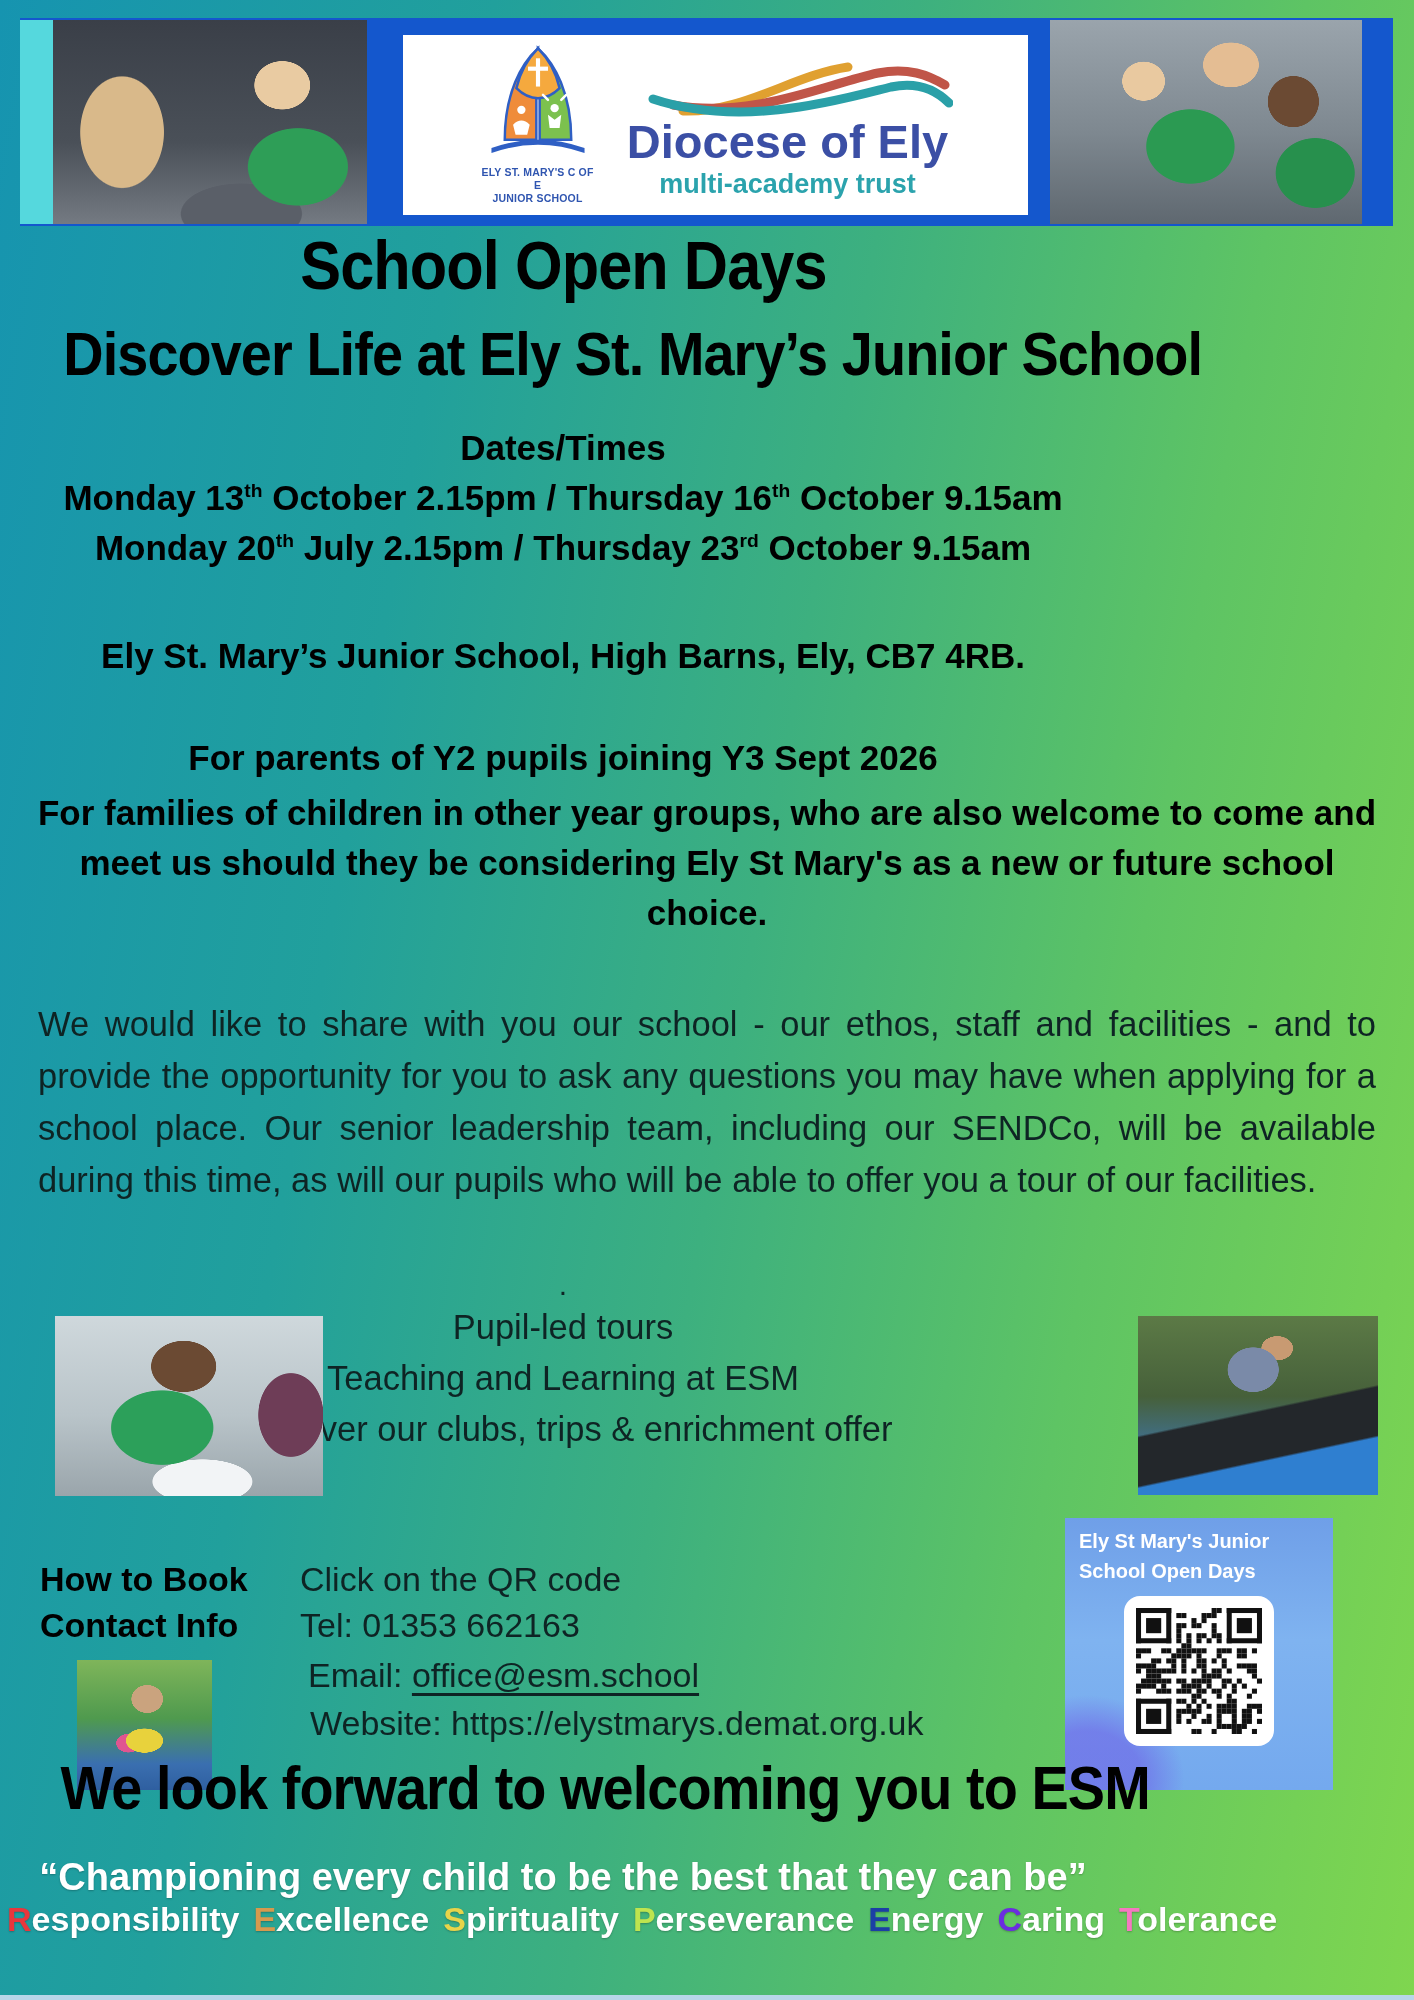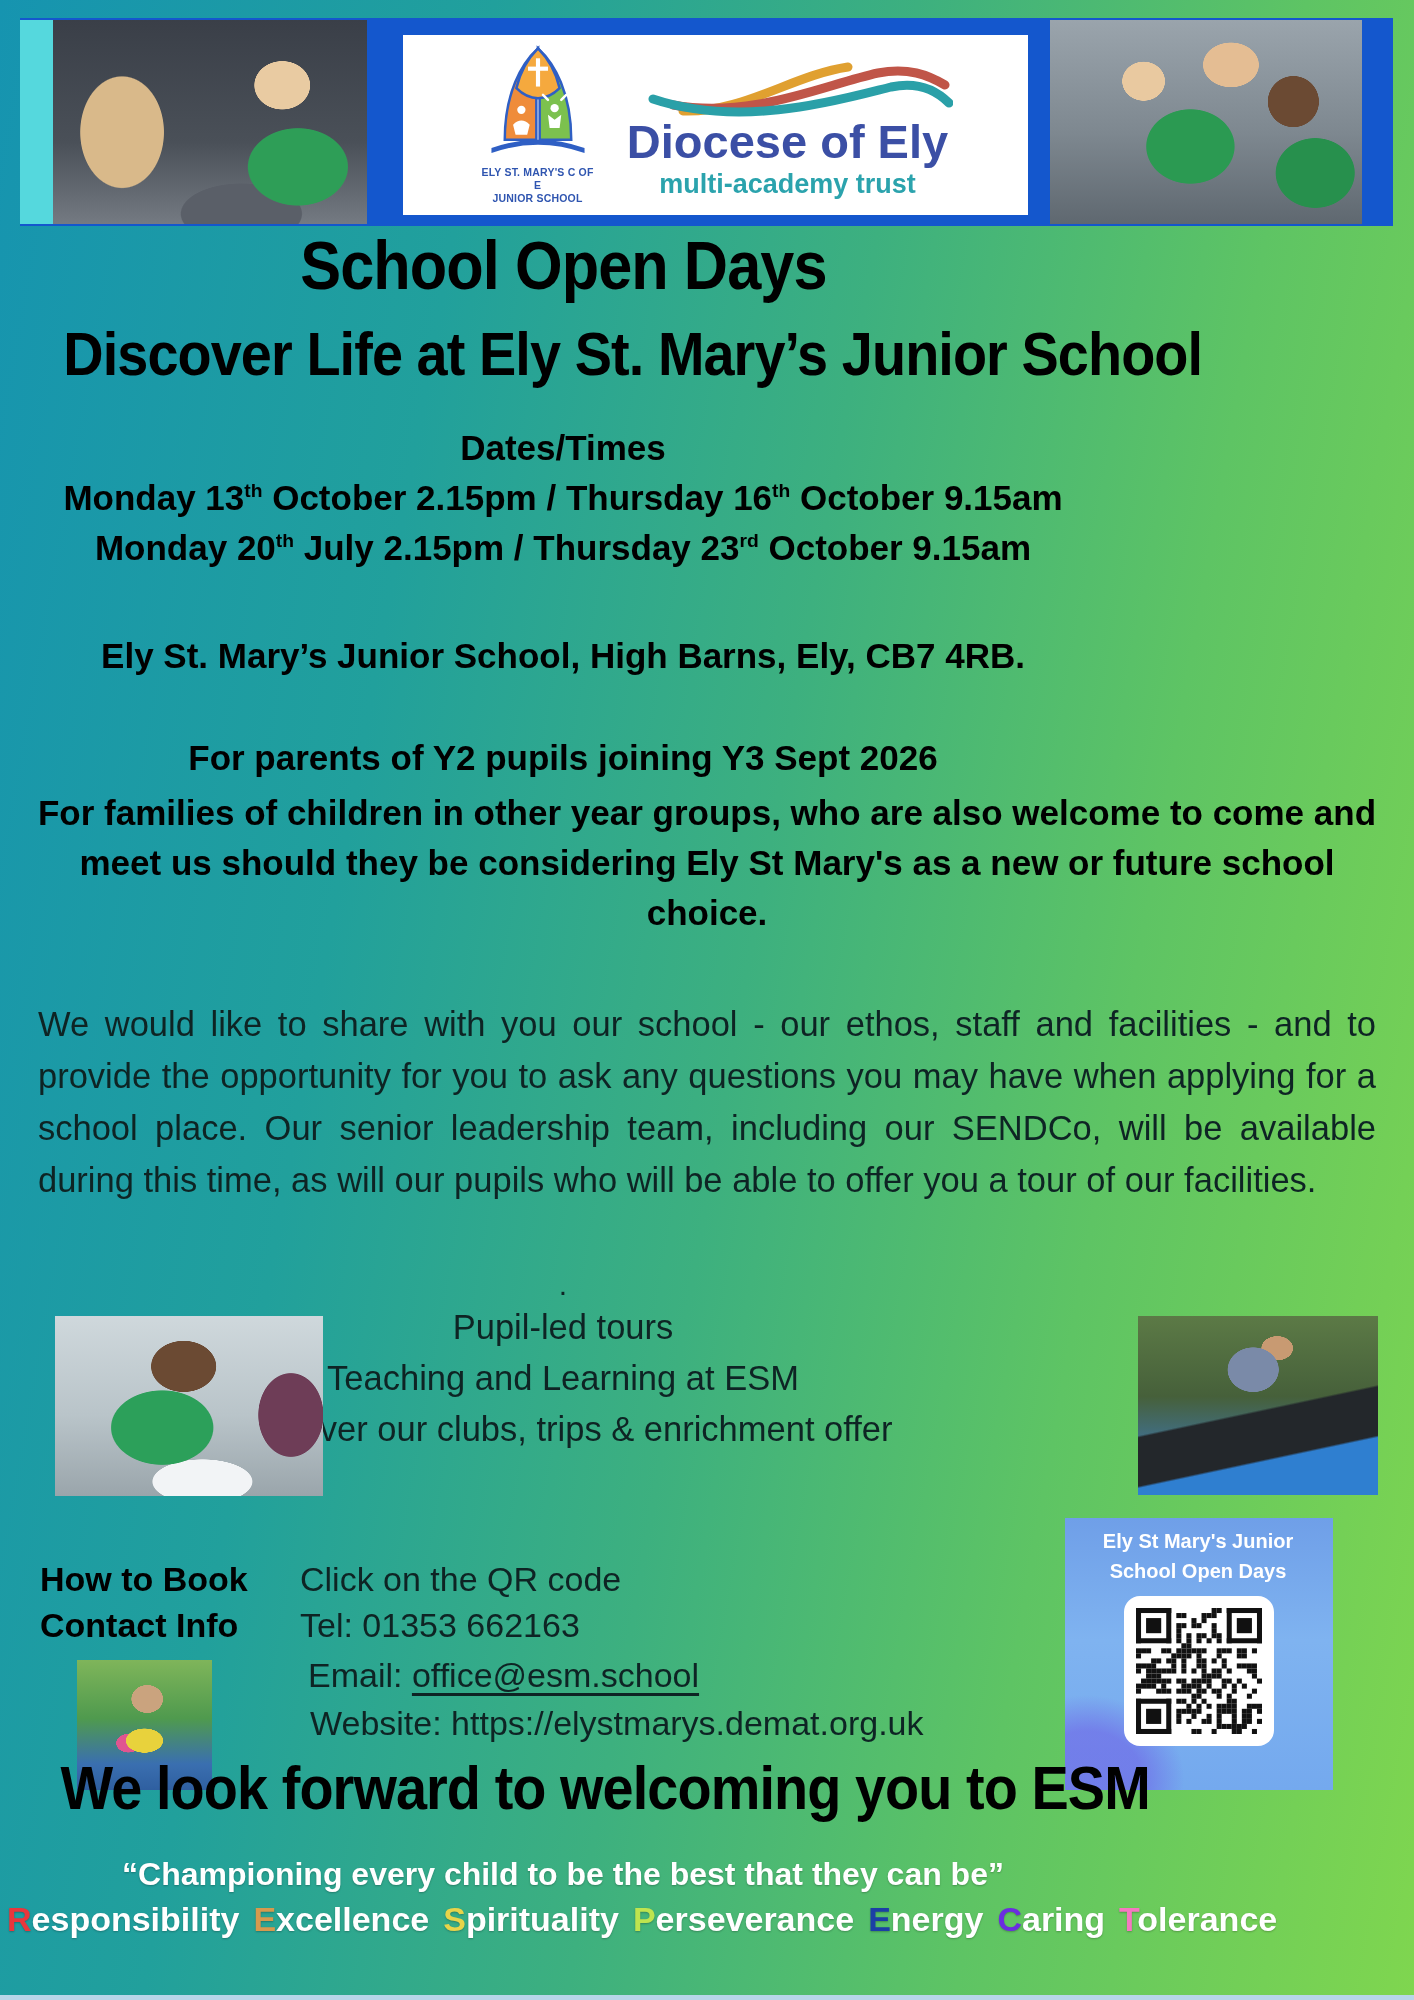--- a/index.html
+++ b/index.html
@@ -67,36 +67,36 @@
     background:
       radial-gradient(34px 30px at 52% 30%,#caa37e 0 46%,rgba(0,0,0,0) 47%),
       radial-gradient(40px 26px at 50% 62%,#e8d23c 0 46%,rgba(0,0,0,0) 47%),
       radial-gradient(26px 20px at 38% 64%,#e05590 0 46%,rgba(0,0,0,0) 47%),
       linear-gradient(180deg,#7fb55a 0%,#4f9a4e 45%,#3a6fb0 80%,#2f5fa0 100%);}
   
   .qr-box{position:absolute;left:1065px;top:1518px;width:268px;height:272px;
     background:
       radial-gradient(140px 120px at 8% 96%,rgba(110,90,230,.55) 0 40%,rgba(0,0,0,0) 70%),
       linear-gradient(180deg,#6f9fe8 0%,#7fb3f0 45%,#74a9ee 100%);}
-  .qr-title{color:#ffffff;font-weight:bold;font-size:20px;line-height:30px;text-align:center;padding:8px 16px 0 14px;}
+  .qr-title{color:#ffffff;font-weight:bold;font-size:20px;line-height:30px;padding:8px 16px 0 14px;}
   .qr-white{position:absolute;left:59px;top:78px;width:150px;height:150px;background:#ffffff;border-radius:16px;
     display:flex;align-items:center;justify-content:center;}
   
   .row{position:absolute;color:#000;}
   .lbl{font-weight:bold;font-size:34px;}
   .val{font-size:34px;color:#0e2424;}
   .how{left:40px;top:1560px;}
   .contact{left:40px;top:1606px;}
   .how .val,.contact .val{position:absolute;left:260px;top:0;white-space:nowrap;}
   .email{left:308px;top:1656px;}
   .website{left:310px;top:1704px;}
   .u{text-decoration:underline;text-underline-offset:6px;text-decoration-thickness:3px;margin-top:9px;}
   
   .closing{top:1752px;font-size:62px;font-weight:800;letter-spacing:-1px;}
-  .motto{top:1856px;font-size:32px;font-weight:bold;color:#ffffff;text-shadow:0 1px 2px rgba(0,0,0,.25);}
+  .motto{top:1856px;font-size:38px;font-weight:bold;color:#ffffff;text-shadow:0 1px 2px rgba(0,0,0,.25);}
   .values{top:1900px;font-size:34px;font-weight:bold;color:#ffffff;text-shadow:0 1px 2px rgba(0,0,0,.25);}
   .vw{margin:0 7px;white-space:nowrap;}
   .bottom-strip{position:absolute;left:0;bottom:0;width:1414px;height:5px;background:#b7d6e9;}
 </style>
 </head>
 <body>
 
 <div class="page">
 
   <div class="band">

